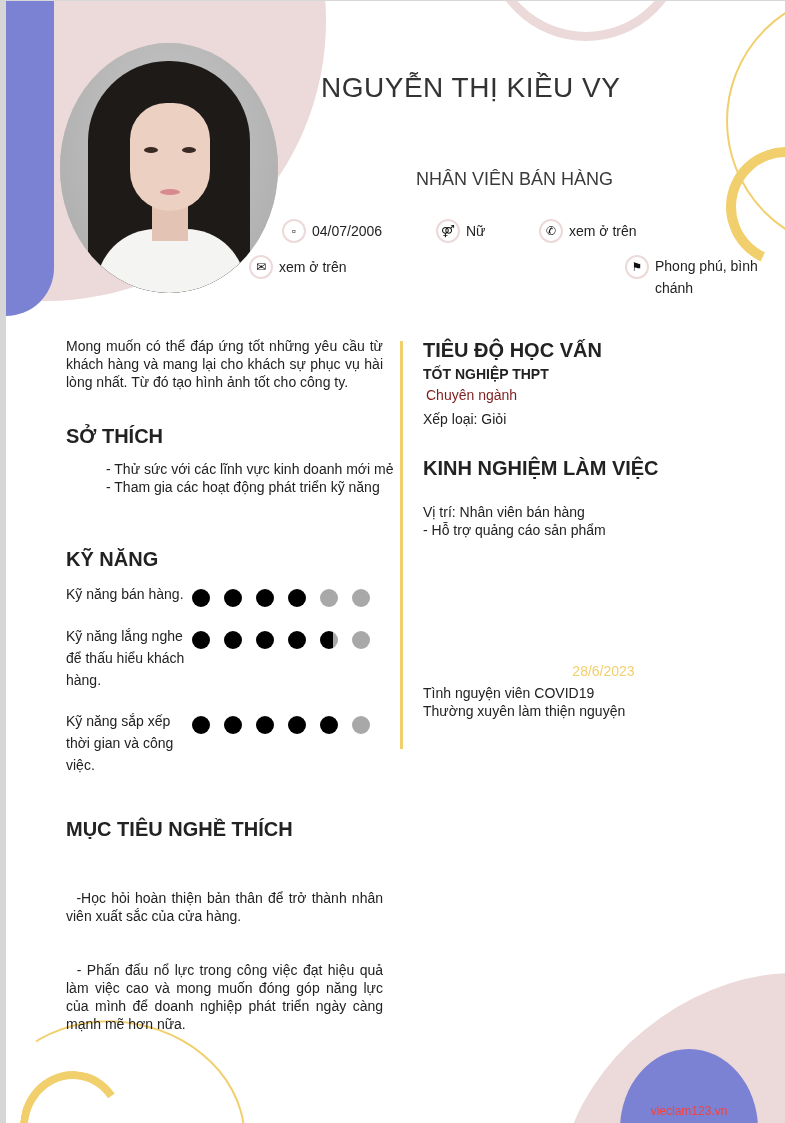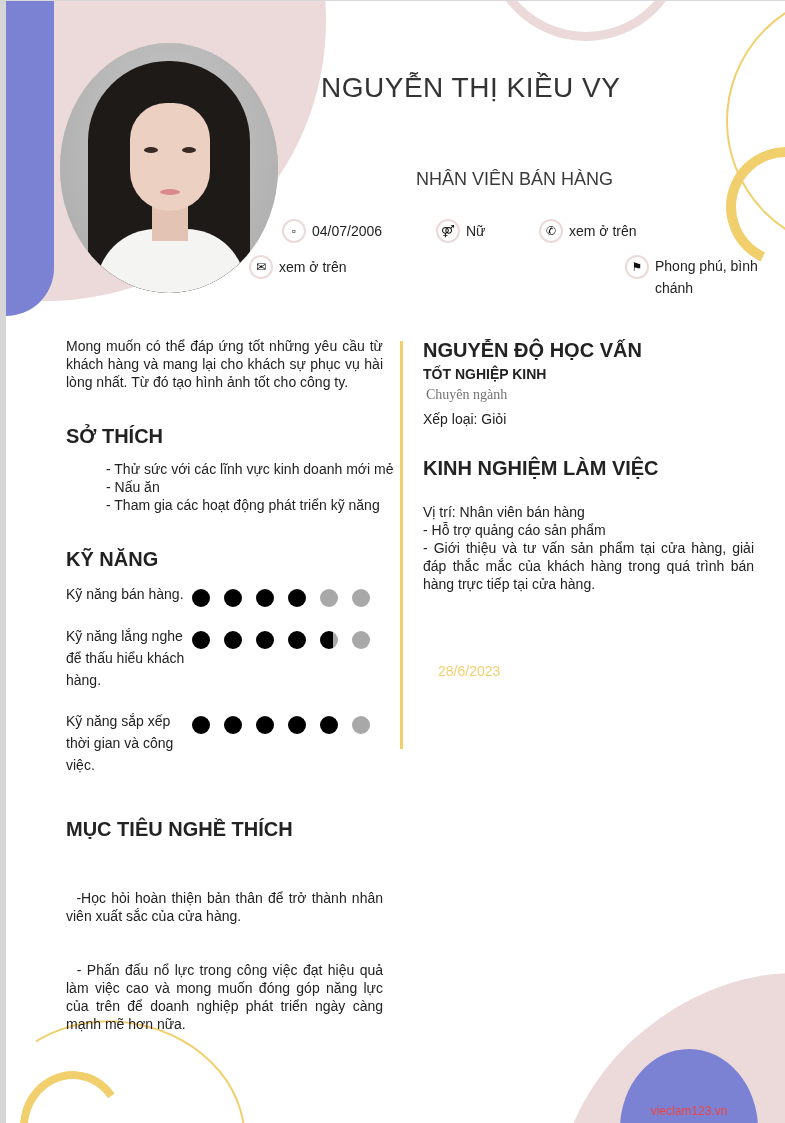--- a/index.html
+++ b/index.html
@@ -40,22 +40,22 @@
   .info-email{left:243px;top:254px;}
   .info-addr{left:619px;top:254px;width:140px;align-items:flex-start;line-height:22px;}
 
   .divider{left:394px;top:340px;width:3px;height:408px;background:#f2cf6d;}
 
   .col-l{left:60px;width:317px;}
   .col-r{left:417px;width:331px;}
   .h2{font-size:20px;font-weight:bold;color:#222;}
   .p{font-size:14px;line-height:18px;color:#222;}
   .justify{text-align:justify;}
-  .muted{color:#737373;font-family:Liberation Serif, serif;}
-  .gold{color:#f2cf6d;}
+  .muted{color:#7f1d1d;}
+  .gold{color:#f2cf6d;text-align:center;}
 
   .skill{position:absolute;left:60px;width:320px;}
   .skill .lbl{position:absolute;left:0;top:0;width:122px;font-size:14px;line-height:22px;}
   .dots{position:absolute;left:126px;top:6px;display:flex;gap:14px;}
   .dot{width:18px;height:18px;border-radius:50%;background:#a8a8a8;}
   .dot.on{background:#000;}
   .dot.half{background:linear-gradient(90deg,#000 0 70%,#a8a8a8 70% 100%);}
 </style>
 </head>
 <body>
@@ -107,21 +107,20 @@
   <div class="abs info info-addr">
     <span class="ic">⚑</span>
     <span>Phong phú, bình chánh</span>
   </div>
 
   <div class="abs col-l p justify" style="top:336px;">Mong muốn có thể đáp ứng tốt những yêu cầu từ khách hàng và mang lại cho khách sự phục vụ hài lòng nhất. Từ đó tạo hình ảnh tốt cho công ty.</div>
 
   <div class="abs col-l h2" style="top:424px;">SỞ THÍCH</div>
   <div class="abs col-l p" style="top:459px;margin-left:40px;">
     <div>- Thử sức với các lĩnh vực kinh doanh mới mẻ</div>
-    <div>- Nấu ăn</div>
     <div>- Tham gia các hoạt động phát triển kỹ năng</div>
   </div>
 
   <div class="abs col-l h2" style="top:547px;">KỸ NĂNG</div>
 
   <div class="skill" style="top:582px;">
     <div class="lbl">Kỹ năng bán hàng.</div>
     <div class="dots">
       <span class="dot on"></span>
       <span class="dot on"></span>
@@ -150,32 +149,35 @@
       <span class="dot on"></span>
       <span class="dot on"></span>
       <span class="dot on"></span>
       <span class="dot"></span>
     </div>
   </div>
 
   <div class="abs col-l h2" style="top:817px;">MỤC TIÊU NGHỀ THÍCH</div>
   <div class="abs col-l p justify" style="top:852px;white-space:pre-wrap;">
     <div>  -Học hỏi hoàn thiện bản thân để trở thành nhân viên xuất sắc của cửa hàng.</div>
-    <div>  - Phấn đấu nổ lực trong công việc đạt hiệu quả làm việc cao và mong muốn đóng góp năng lực của trên để doanh nghiệp phát triển ngày càng mạnh mẽ hơn nữa.</div>
+    <div>  - Phấn đấu nổ lực trong công việc đạt hiệu quả làm việc cao và mong muốn đóng góp năng lực của mình để doanh nghiệp phát triển ngày càng mạnh mẽ hơn nữa.</div>
   </div>
 
   <div class="abs divider"></div>
 
-  <div class="abs col-r h2" style="top:338px;">NGUYỄN ĐỘ HỌC VẤN</div>
-  <div class="abs col-r" style="top:365px;font-size:14px;font-weight:bold;">TỐT NGHIỆP KINH</div>
+  <div class="abs col-r h2" style="top:338px;">TIÊU ĐỘ HỌC VẤN</div>
+  <div class="abs col-r" style="top:365px;font-size:14px;font-weight:bold;">TỐT NGHIỆP THPT</div>
   <div class="abs col-r p muted" style="top:385px;left:420px;">Chuyên ngành</div>
   <div class="abs col-r p" style="top:409px;">Xếp loại: Giỏi</div>
 
   <div class="abs col-r h2" style="top:456px;">KINH NGHIỆM LÀM VIỆC</div>
   <div class="abs col-r p justify" style="top:502px;">
     <div>Vị trí: Nhân viên bán hàng</div>
     <div>- Hỗ trợ quảng cáo sản phẩm</div>
-    <div>- Giới thiệu và tư vấn sản phẩm tại cửa hàng, giải đáp thắc mắc của khách hàng trong quá trình bán hàng trực tiếp tại cửa hàng.</div>
   </div>
 
   <div class="abs col-r p gold" style="top:661px;left:432px;">28/6/2023</div>
+  <div class="abs col-r p" style="top:683px;">
+    <div>Tình nguyện viên COVID19</div>
+    <div>Thường xuyên làm thiện nguyện</div>
+  </div>
 
 </div>
 
 </body></html>

